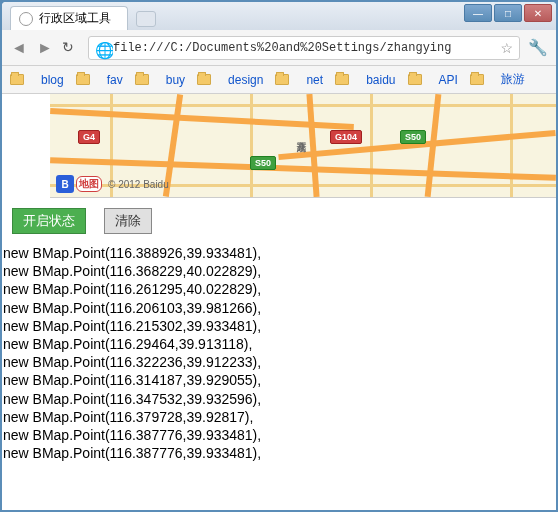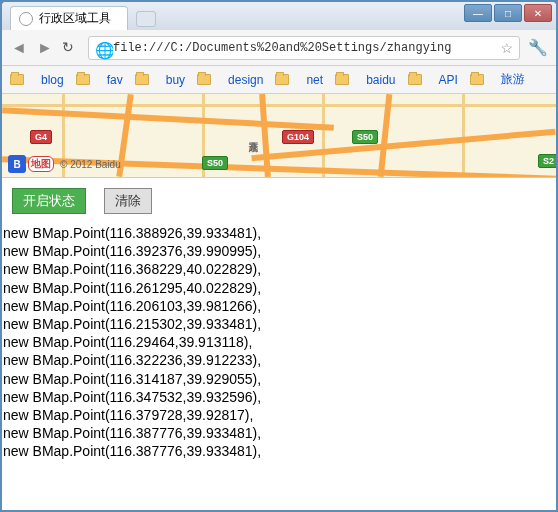--- a/index.html
+++ b/index.html
@@ -18,21 +18,21 @@
 .urlbar { flex: 1; height: 24px; background: #fff; border: 1px solid #ccc; border-radius: 3px; display: flex; align-items: center; padding: 0 6px; gap: 4px; }
 .urlbar .globe { width: 14px; height: 14px; color: #888; }
 .urlbar input { flex: 1; border: none; outline: none; font-family: Liberation Mono, monospace; font-size: 12px; color: #333; }
 .star { color: #888; font-size: 14px; cursor: pointer; }
 .wrench { color: #555; font-size: 16px; cursor: pointer; }
 .bookmarks { height: 28px; background: #f5f5f5; border-bottom: 1px solid #d0d0d0; display: flex; align-items: center; padding: 0 8px; gap: 12px; }
 .bm { display: flex; align-items: center; gap: 17px; font-size: 12px; color: #1155cc; cursor: pointer; }
 .folder-icon { width: 14px; height: 11px; background: #f4c968; border: 1px solid #d4a948; border-radius: 1px; position: relative; }
 .folder-icon::before { content: ''; position: absolute; top: -3px; left: 0; width: 6px; height: 3px; background: #f4c968; border: 1px solid #d4a948; border-bottom: none; border-radius: 1px 1px 0 0; }
 .content { flex: 1; background: #fff; overflow: hidden; display: flex; flex-direction: column; }
-.map { height: 84px; background: #f8f4e0; border-bottom: 1px solid #ccc; position: relative; overflow: hidden; }
+.map { height: 104px; background: #f8f4e0; border-bottom: 1px solid #ccc; position: relative; overflow: hidden; margin-left: 48px; }
 .road-h { position: absolute; height: 6px; background: #f8a848; width: 100%; }
 .road-h.y1 { top: 22px; width: 60%; left: 0; transform: rotate(3deg); }
 .road-h.y2 { top: 48px; width: 55%; right: 0; transform: rotate(-5deg); }
 .road-h.y3 { top: 72px; width: 100%; transform: rotate(2deg); }
 .road-v { position: absolute; width: 6px; background: #f8a848; height: 100%; }
 .road-v.x1 { left: 120px; transform: rotate(8deg); }
 .road-v.x2 { left: 260px; transform: rotate(-4deg); }
 .road-v.x3 { left: 380px; transform: rotate(6deg); }
 .thin-road { position: absolute; background: #f0d088; }
 .thin-road.h1 { height: 3px; width: 100%; top: 10px; }
@@ -152,21 +152,20 @@
         <span class="ditu">地图</span>
         <span class="copyright">© 2012 Baidu</span>
       </div>
     </div>
     <div class="controls">
       <button class="btn green">开启状态</button>
       <button class="btn gray">清除</button>
     </div>
     <div class="code" id="code">
         <div class="code-line">new BMap.Point(116.388926,39.933481),</div>
-        <div class="code-line">new BMap.Point(116.392376,39.990995),</div>
         <div class="code-line">new BMap.Point(116.368229,40.022829),</div>
         <div class="code-line">new BMap.Point(116.261295,40.022829),</div>
         <div class="code-line">new BMap.Point(116.206103,39.981266),</div>
         <div class="code-line">new BMap.Point(116.215302,39.933481),</div>
         <div class="code-line">new BMap.Point(116.29464,39.913118),</div>
         <div class="code-line">new BMap.Point(116.322236,39.912233),</div>
         <div class="code-line">new BMap.Point(116.314187,39.929055),</div>
         <div class="code-line">new BMap.Point(116.347532,39.932596),</div>
         <div class="code-line">new BMap.Point(116.379728,39.92817),</div>
         <div class="code-line">new BMap.Point(116.387776,39.933481),</div>

